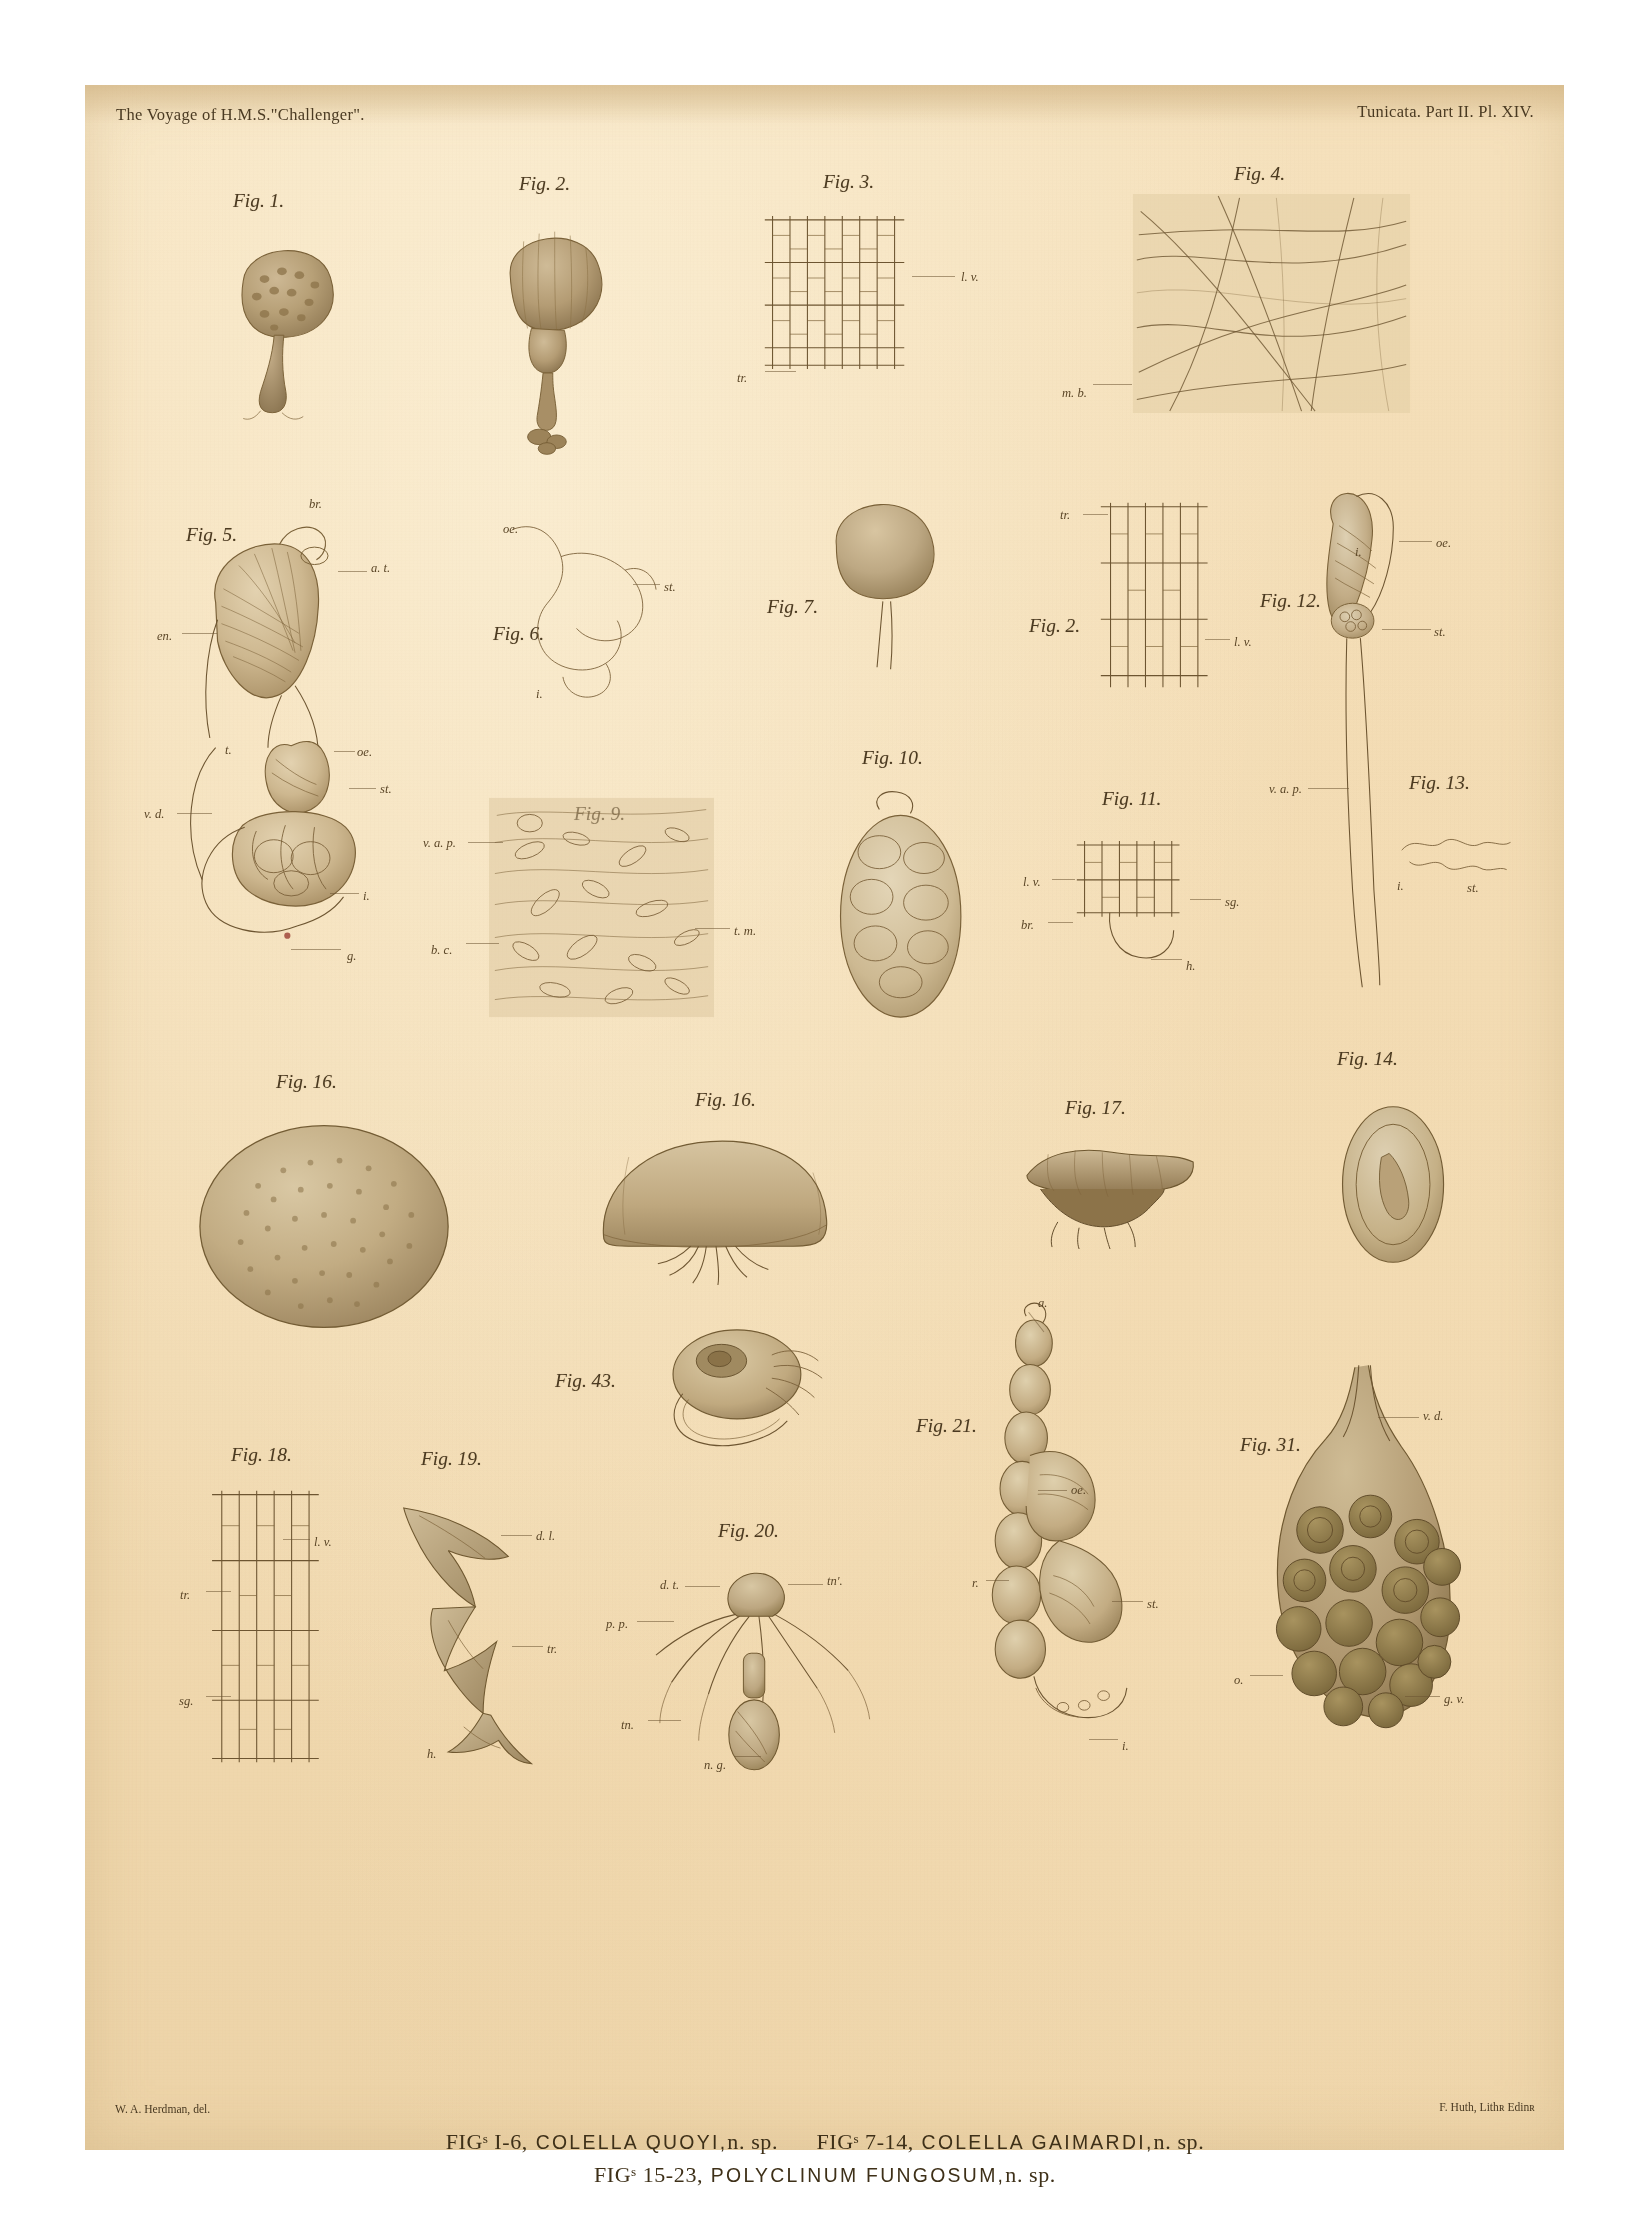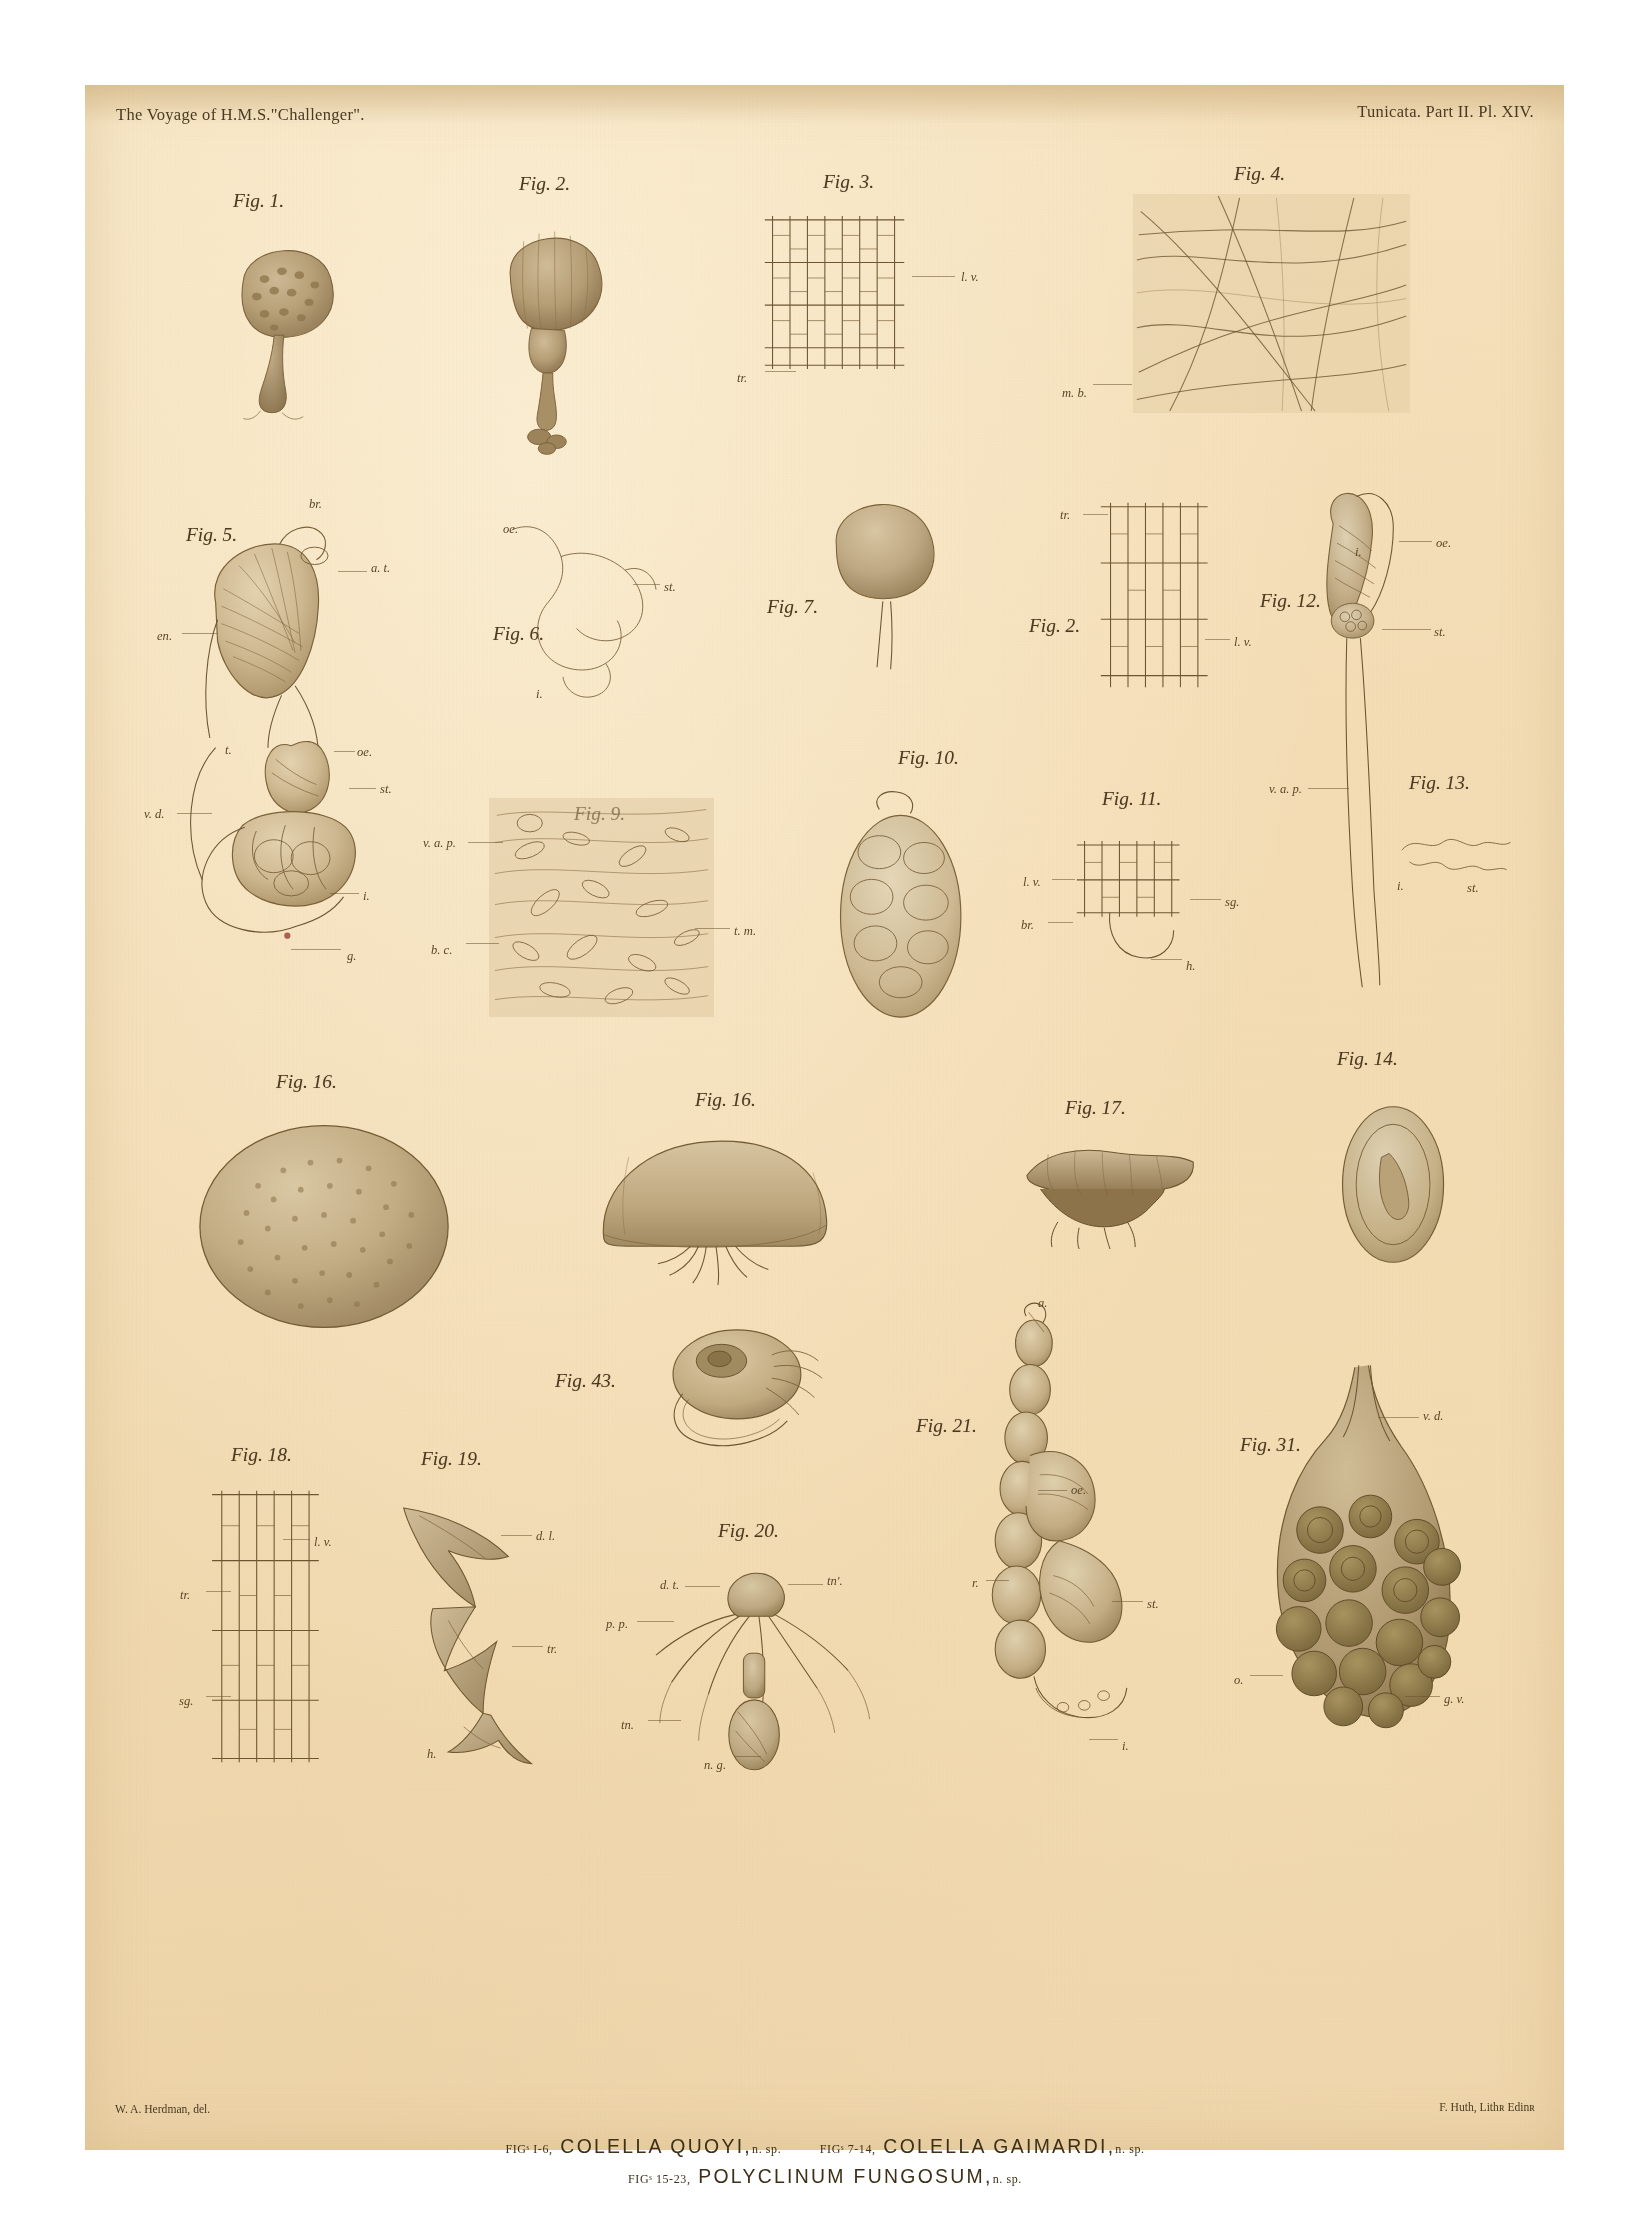--- a/index.html
+++ b/index.html
@@ -109,21 +109,21 @@
     color: #3e3018;
   }
   #plate-title .line {
     font-size: 19.4px;
     letter-spacing: 2.3px;
     margin: 6.8px 0;
     white-space: nowrap;
   }
   #plate-title .sp {
     font-family: "Liberation Serif", serif;
-    font-size: 12px;
+    font-size: 22px;
     letter-spacing: 0.6px;
     text-transform: none;
   }
 
   
   .fig {
     position: absolute;
   }
   svg { display: block; overflow: visible; }
 
@@ -494,21 +494,21 @@
       <ellipse cx="44" cy="28" rx="13" ry="9" class="ink-f"></ellipse>
     </svg>
   </div>
   <div class="ref" style="left:423px; top:836px;">v. a. p.</div>
   <div class="leader" style="left:468px; top:842px; width:35px;"></div>
   <div class="ref" style="left:734px; top:924px;">t. m.</div>
   <div class="leader" style="left:695px; top:928px; width:35px;"></div>
   <div class="ref" style="left:431px; top:943px;">b. c.</div>
   <div class="leader" style="left:466px; top:943px; width:33px;"></div>
 
-  <div class="figlabel" style="left:862px; top:747px;margin-left:36px;">Fig. 10.</div>
+  <div class="figlabel" style="left:862px; top:747px;">Fig. 10.</div>
   <div class="fig" style="left:825px; top:786px;">
     <svg width="165" height="243" viewBox="0 0 170 250">
       <defs>
         <radialGradient id="g10" cx="42%" cy="32%" r="74%">
           <stop offset="0%" stop-color="#e4d6b8"></stop>
           <stop offset="70%" stop-color="#cdb992"></stop>
           <stop offset="100%" stop-color="#b09a71"></stop>
         </radialGradient>
       </defs>
       <path d="M56 24 C48 12 60 4 74 6 C88 8 94 18 88 28" class="ink"></path>

